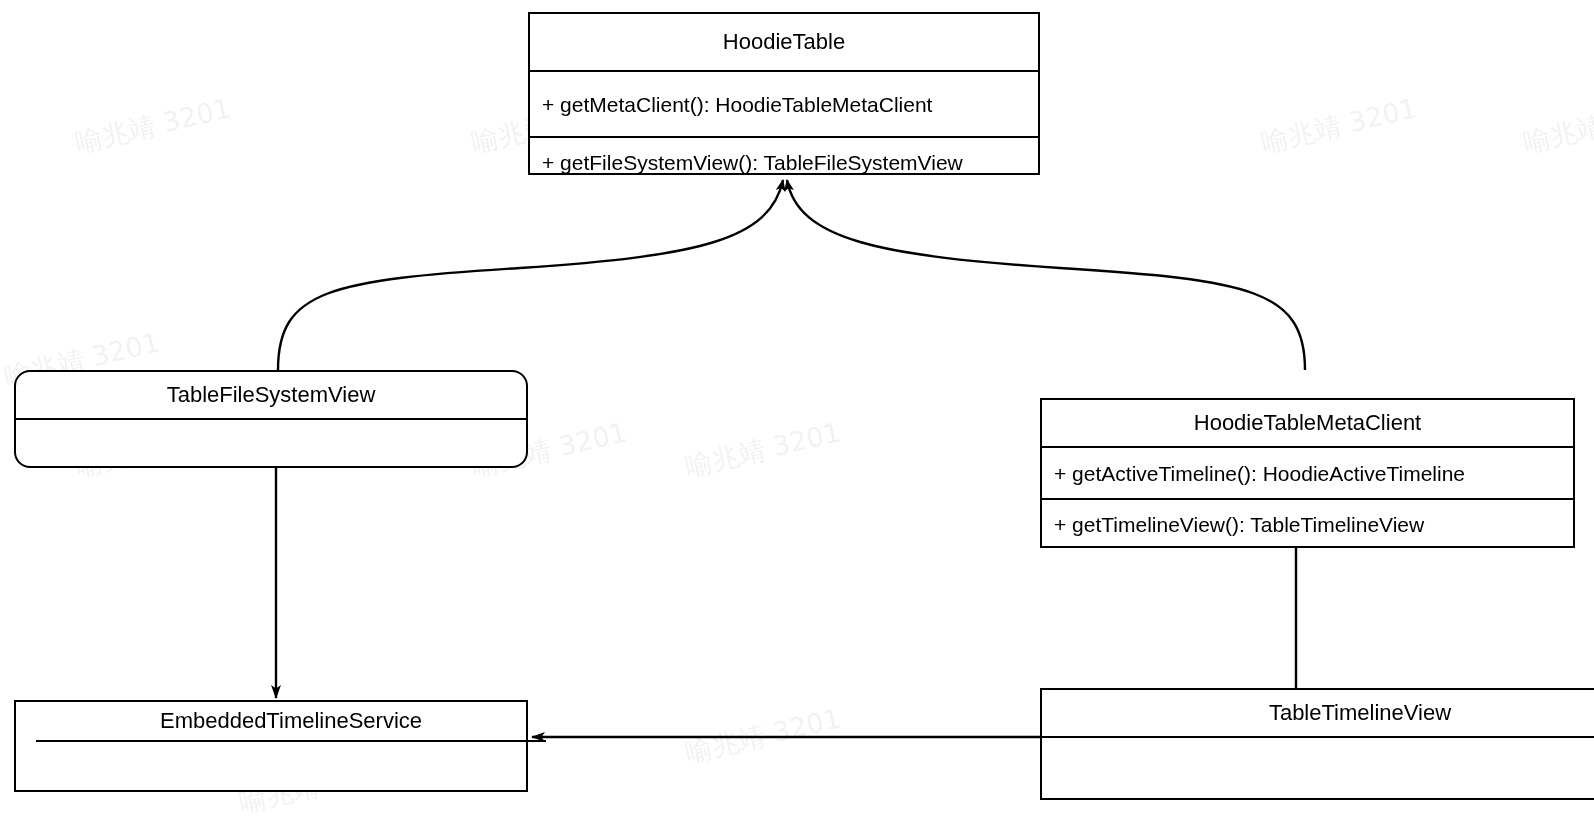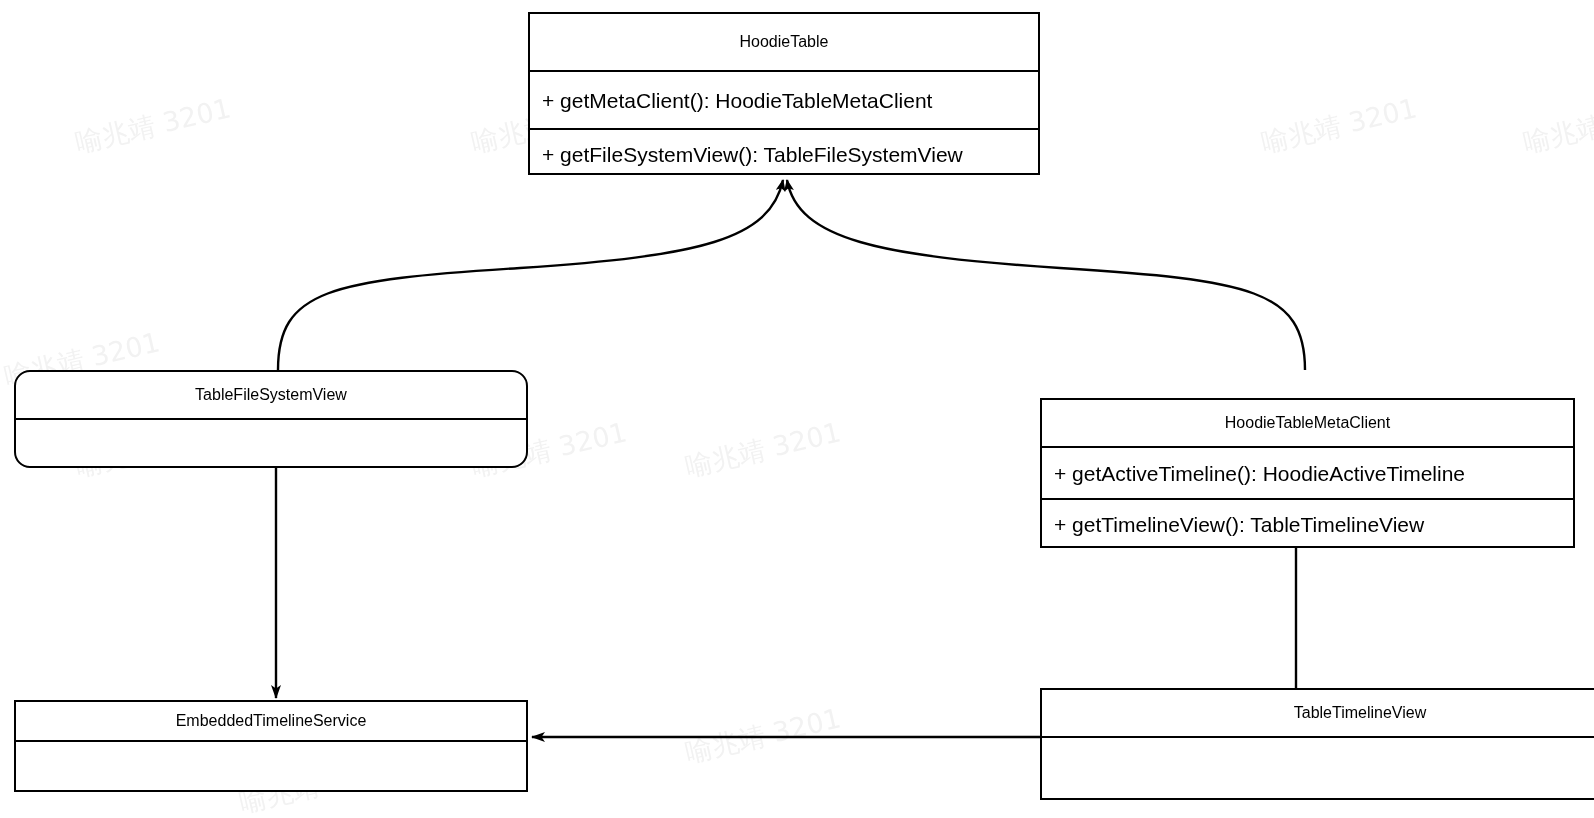--- a/index.html
+++ b/index.html
@@ -20,21 +20,21 @@
     box-sizing: border-box;
     border: 2px solid #000000;
     background: #ffffff;
     z-index: 3;
   }
   .uml-title {
     box-sizing: border-box;
     width: 100%;
     text-align: center;
     color: #000000;
-    font-size: 16px;
+    font-size: 22px;
     line-height: 1;
     display: flex;
     align-items: center;
     justify-content: center;
     border-bottom: 2px solid #000000;
     white-space: nowrap;
   }
   .uml-members {
     box-sizing: border-box;
     width: 100%;
@@ -124,39 +124,39 @@
         <path d="M 1305 370 C 1305 290 1250 280 1060 268 C 880 256 798 240 787 180" stroke="#000000" marker-end="url(#mk-tri)"></path>
         <path d="M 276 468 L 276 698" stroke="#000000" marker-end="url(#mk-arrow)"></path>
         <path d="M 1296 688 L 1296 522" stroke="#000000" marker-end="url(#mk-tri)"></path>
         <path d="M 1040 737 L 532 737" stroke="#000000" marker-end="url(#mk-arrow)"></path>
       </g>
   </svg>
 
 <div class="uml-class" style="left: 528px; top: 12px; width: 512px; height: 163px;">
       <div class="uml-title" style="height: 58px;">HoodieTable</div>
       <div class="uml-members">
-        <div class="uml-member" style="height: 56px;">+ getMetaClient(): HoodieTableMetaClient</div>
+        <div class="uml-member" style="height: 64px;">+ getMetaClient(): HoodieTableMetaClient</div>
         <div class="uml-member" style="height: 50px;">+ getFileSystemView(): TableFileSystemView</div>
       </div>
     </div>
     <div class="uml-class" style="left: 14px; top: 370px; width: 514px; height: 98px; border-radius: 16px;">
       <div class="uml-title" style="height: 48px;">TableFileSystemView</div>
       <div class="uml-members">
         <div class="uml-member empty" style="height: 48px;"></div>
       </div>
     </div>
     <div class="uml-class" style="left: 1040px; top: 370px; width: 535px; height: 150px; margin-top: 28px;">
       <div class="uml-title" style="height: 48px;">HoodieTableMetaClient</div>
       <div class="uml-members">
         <div class="uml-member" style="height: 50px;">+ getActiveTimeline(): HoodieActiveTimeline</div>
         <div class="uml-member" style="height: 50px;">+ getTimelineView(): TableTimelineView</div>
       </div>
     </div>
     <div class="uml-class" style="left: 14px; top: 700px; width: 514px; height: 92px;">
-      <div class="uml-title" style="height: 40px;">EmbeddedTimelineService</div>
+      <div class="uml-title" style="height: 40px; margin-left: 20px;">EmbeddedTimelineService</div>
       <div class="uml-members">
         <div class="uml-member empty" style="height: 50px;"></div>
       </div>
     </div>
     <div class="uml-class" style="left: 1040px; top: 688px; width: 640px; height: 112px;">
       <div class="uml-title" style="height: 48px;">TableTimelineView</div>
       <div class="uml-members">
         <div class="uml-member empty" style="height: 62px;"></div>
       </div>
     </div>

